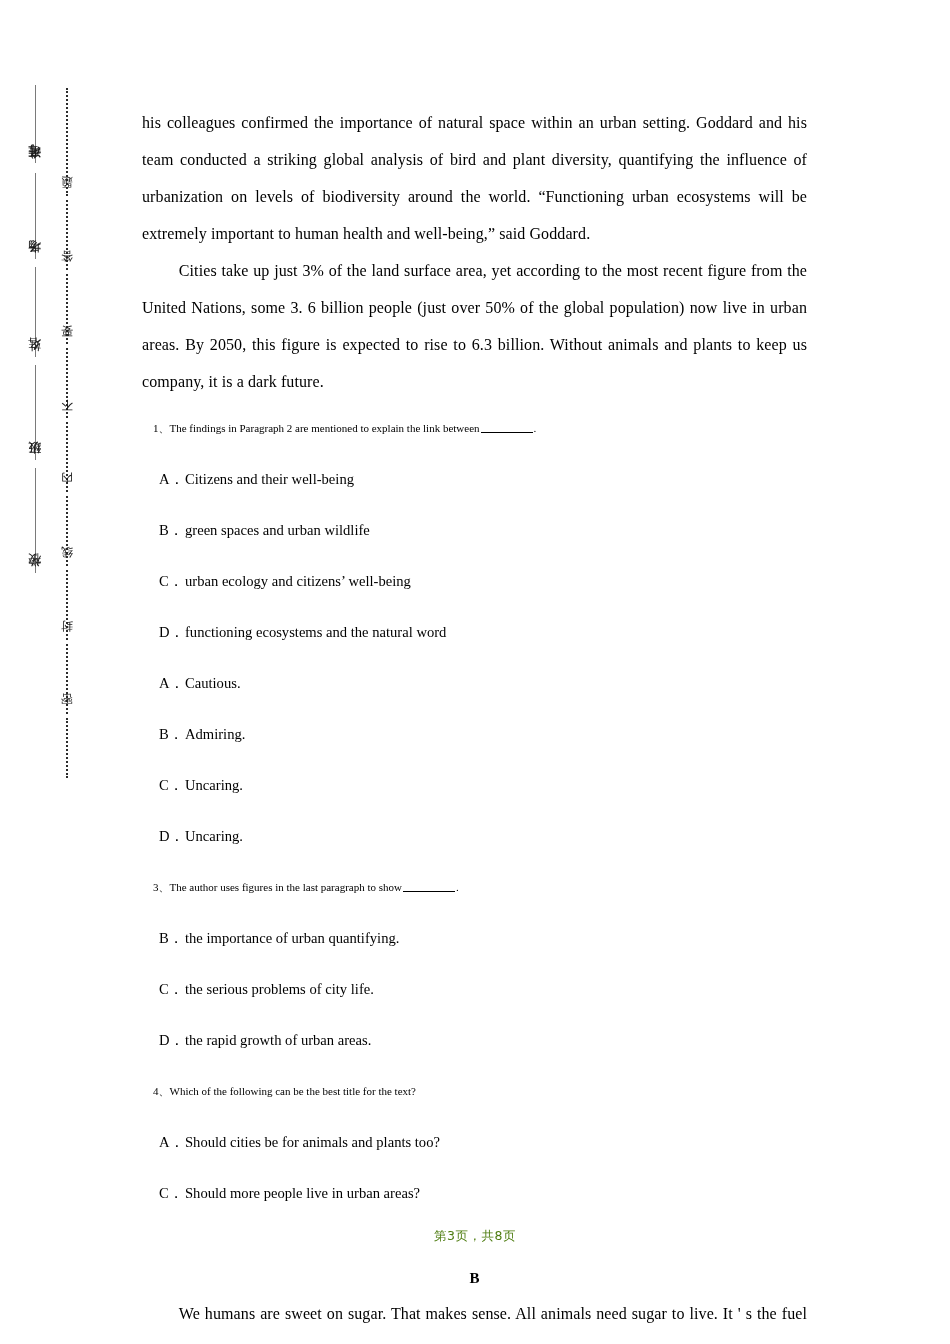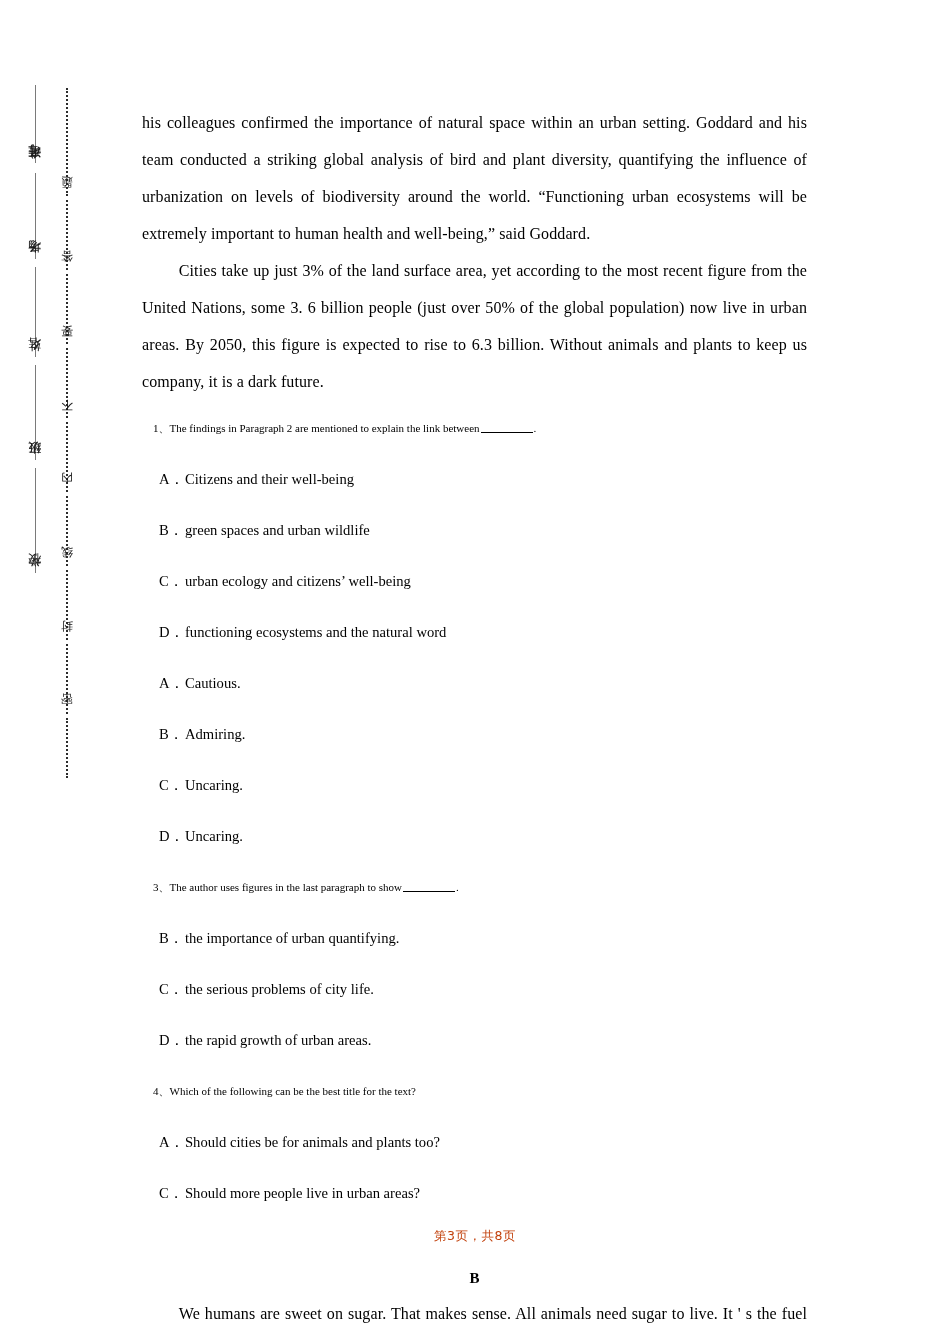--- a/index.html
+++ b/index.html
@@ -146,21 +146,21 @@
 
   
   #footer {
     position: absolute;
     left: 0;
     top: 1228px;
     width: 950px;
     text-align: center;
     font-family: "DejaVu Sans", sans-serif;
     font-size: 12.5px;
-    color: #c2410c;
+    color: #4d7c0f;
     letter-spacing: 0.5px;
   }
 </style>
 </head>
 <body>
 
 <div id="seal-margin">
 
   <div class="seal-fields">
     <div class="seal-rule" style="height:78px"></div>

